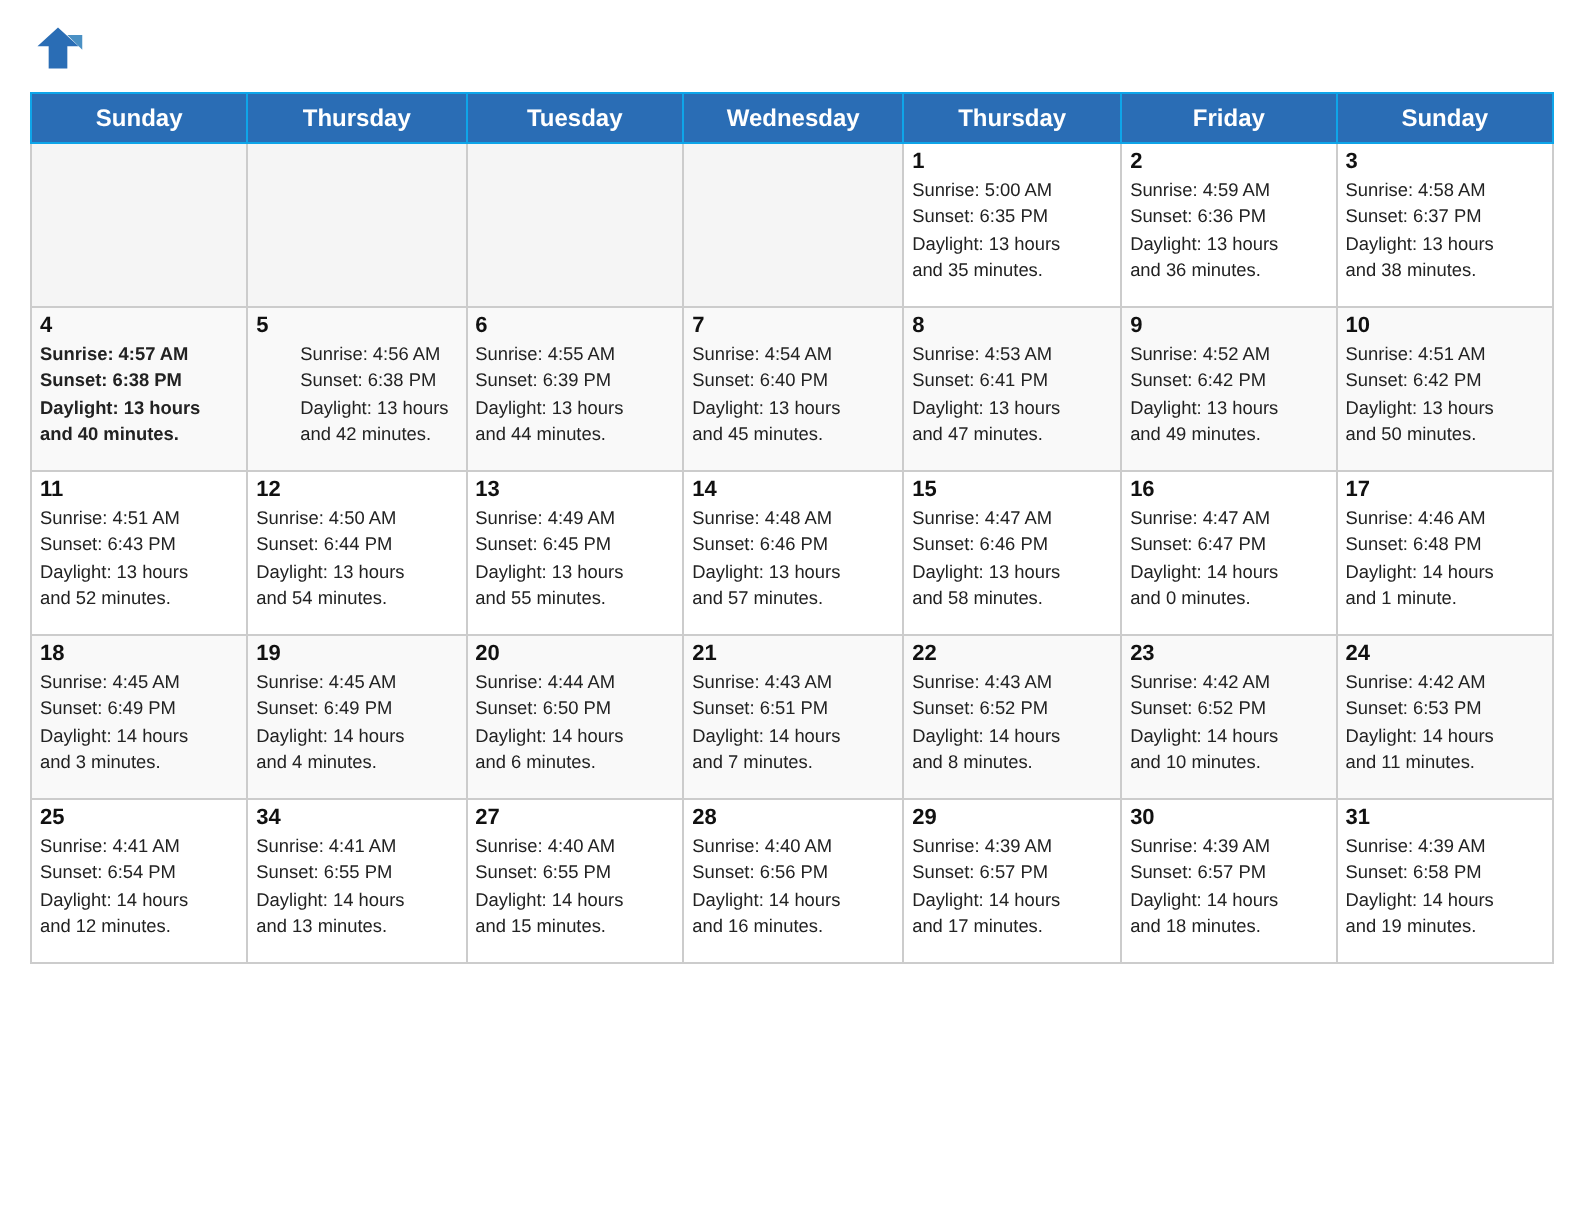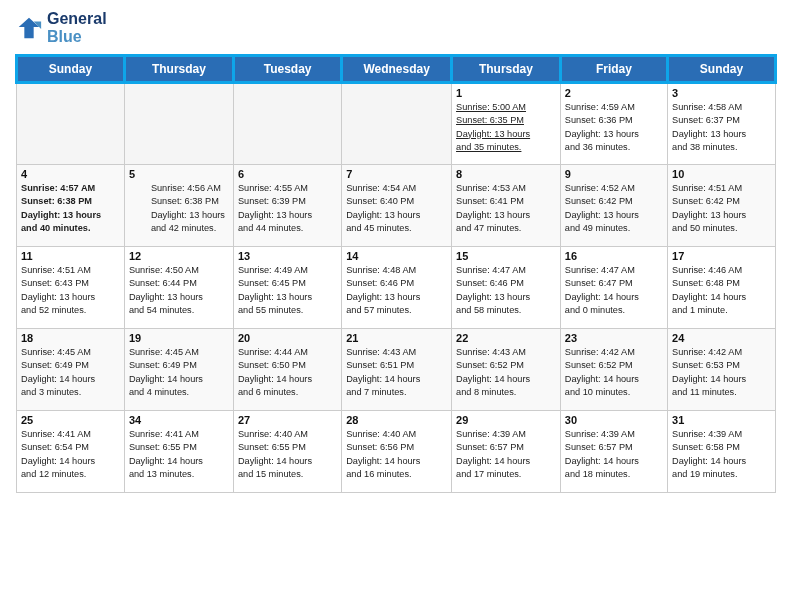--- a/index.html
+++ b/index.html
@@ -48,21 +48,21 @@
       border-collapse: collapse;
       border: 1px solid #ccc;
     }
     .calendar th {
       background: #2a6db5;
       color: #fff;
       text-align: center;
       font-size: 12px;
       font-weight: bold;
       padding: 5px 3px;
-      border: 3px solid #0ea5e9;
+      border: 1px solid #0ea5e9;
     }
     .calendar td {
       vertical-align: top;
       border: 1px solid #ccc;
       padding: 3px 4px;
       width: 113px;
       height: 82px;
       background: #fff;
       font-size: 9.5px;
       color: #222;
@@ -89,24 +89,20 @@
 </head>
 <body>
 
 <div class="page">
   <div class="header">
     <div class="logo">
       <svg class="logo-icon" viewBox="0 0 30 30">
         <polygon points="15,4 26,14 20,14 20,26 10,26 10,14 4,14" fill="#2a6db5"></polygon>
         <polygon points="20,8 28,8 28,16" fill="#4a90c4"></polygon>
       </svg>
-      <div>
-        <div style="font-size:16px;font-weight:bold;color:#1a3a6b;">General</div>
-        <div style="font-size:16px;font-weight:bold;color:#4a90c4;">Blue</div>
-      </div>
     </div>
     <div class="title-block">
       <div class="month-title"></div>
       <div class="subtitle"></div>
     </div>
   </div>
 
   <table class="calendar">
     <thead>
       <tr>
@@ -120,21 +116,21 @@
         </tr>
     </thead>
     <tbody id="cal-body">
     <tr>
           <td class="empty"></td>
           <td class="empty"></td>
           <td class="empty"></td>
           <td class="empty"></td>
           <td>
             <span class="day-num">1</span>
-            <div class="day-info" style="white-space: pre-line; text-decoration: underline;">Sunrise: 5:00 AM
+            <div class="day-info" style="white-space: pre-line;">Sunrise: 5:00 AM
 Sunset: 6:35 PM
 Daylight: 13 hours
 and 35 minutes.</div>
           </td>
           <td>
             <span class="day-num">2</span>
             <div class="day-info" style="white-space: pre-line;">Sunrise: 4:59 AM
 Sunset: 6:36 PM
 Daylight: 13 hours
 and 36 minutes.</div>

